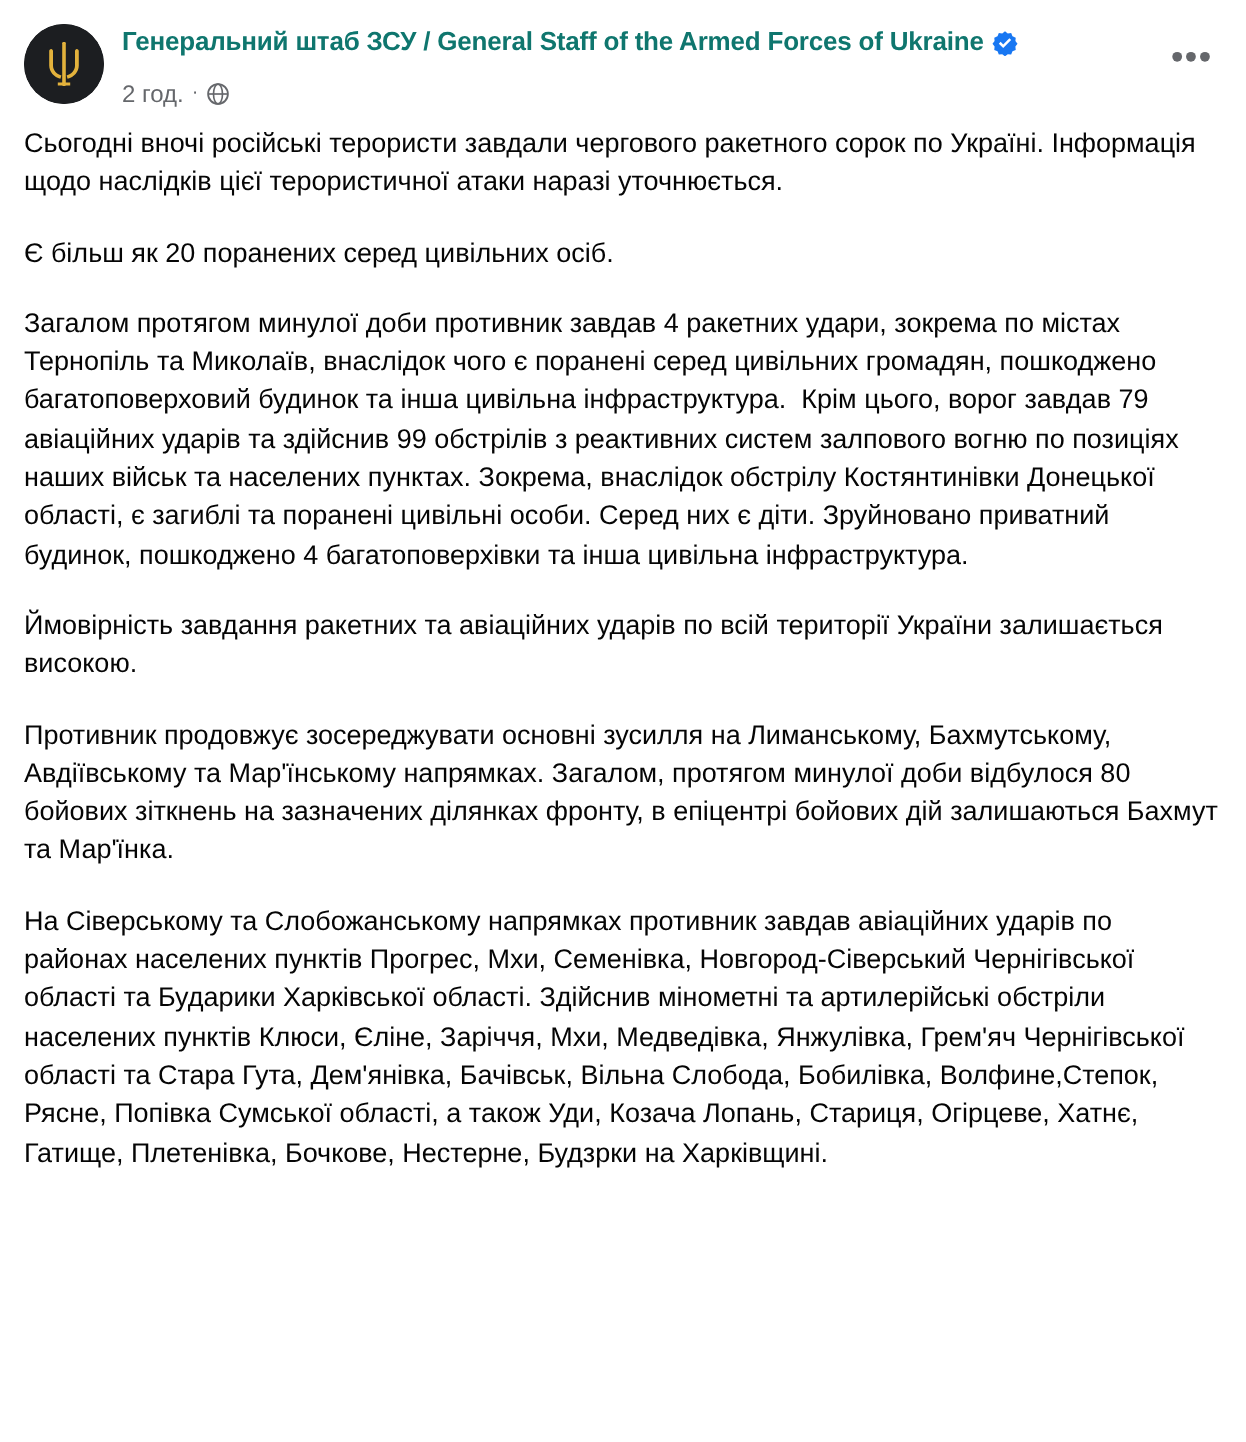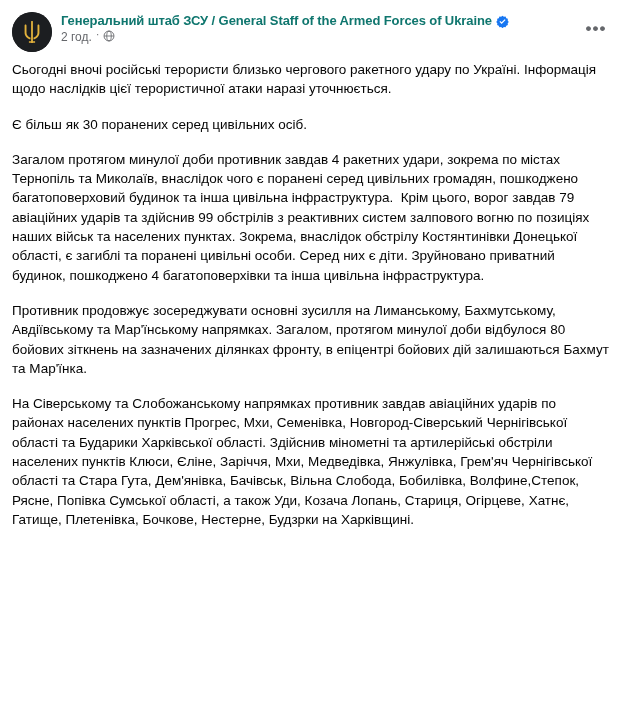--- a/index.html
+++ b/index.html
@@ -56,22 +56,22 @@
     white-space: nowrap;
   }
   .verified {
     margin-left: 4px;
     flex: 0 0 auto;
     display: inline-flex;
     align-items: center;
   }
   .meta-row {
     display: flex;
-    align-items: flex-start;
-    margin-top: 1px;
+    align-items: center;
+    margin-top: 11px;
     color: #65676b;
     font-size: 12px;
   }
   .meta-dot {
     margin: 0 4px;
     font-size: 10px;
     line-height: 10px;
   }
   .globe {
     display: inline-flex;
@@ -145,20 +145,21 @@
             <line x1="1.6" y1="8" x2="14.4" y2="8" stroke="#65676b" stroke-width="1.1"></line>
           </svg>
         </span>
       </div>
     </div>
 
     <div class="more-btn">•••</div>
   </div>
 
   <div class="post-body">
-    <p class="para">Сьогодні вночі російські терористи близько чергового ракетного удару по Україні. Інформація щодо наслідків цієї терористичної атаки наразі уточнюється.</p>
-    <p class="para">Є більш як 30 поранених серед цивільних осіб.</p>
+    <p class="para">Сьогодні вночі російські терористи завдали чергового ракетного сорок по Україні. Інформація щодо наслідків цієї терористичної атаки наразі уточнюється.</p>
+    <p class="para">Є більш як 20 поранених серед цивільних осіб.</p>
     <p class="para">Загалом протягом минулої доби противник завдав 4 ракетних удари, зокрема по містах Тернопіль та Миколаїв, внаслідок чого є поранені серед цивільних громадян, пошкоджено багатоповерховий будинок та інша цивільна інфраструктура.  Крім цього, ворог завдав 79 авіаційних ударів та здійснив 99 обстрілів з реактивних систем залпового вогню по позиціях наших військ та населених пунктах. Зокрема, внаслідок обстрілу Костянтинівки Донецької області, є загиблі та поранені цивільні особи. Серед них є діти. Зруйновано приватний будинок, пошкоджено 4 багатоповерхівки та інша цивільна інфраструктура.</p>
+    <p class="para">Ймовірність завдання ракетних та авіаційних ударів по всій території України залишається високою.</p>
     <p class="para">Противник продовжує зосереджувати основні зусилля на Лиманському, Бахмутському, Авдіївському та Мар'їнському напрямках. Загалом, протягом минулої доби відбулося 80 бойових зіткнень на зазначених ділянках фронту, в епіцентрі бойових дій залишаються Бахмут та Мар'їнка.</p>
     <p class="para">На Сіверському та Слобожанському напрямках противник завдав авіаційних ударів по районах населених пунктів Прогрес, Мхи, Семенівка, Новгород-Сіверський Чернігівської області та Бударики Харківської області. Здійснив мінометні та артилерійські обстріли населених пунктів Клюси, Єліне, Заріччя, Мхи, Медведівка, Янжулівка, Грем'яч Чернігівської області та Стара Гута, Дем'янівка, Бачівськ, Вільна Слобода, Бобилівка, Волфине,Степок, Рясне, Попівка Сумської області, а також Уди, Козача Лопань, Стариця, Огірцеве, Хатнє, Гатище, Плетенівка, Бочкове, Нестерне, Будзрки на Харківщині.</p>
   </div>
 
 </div>
 
 </body></html>

